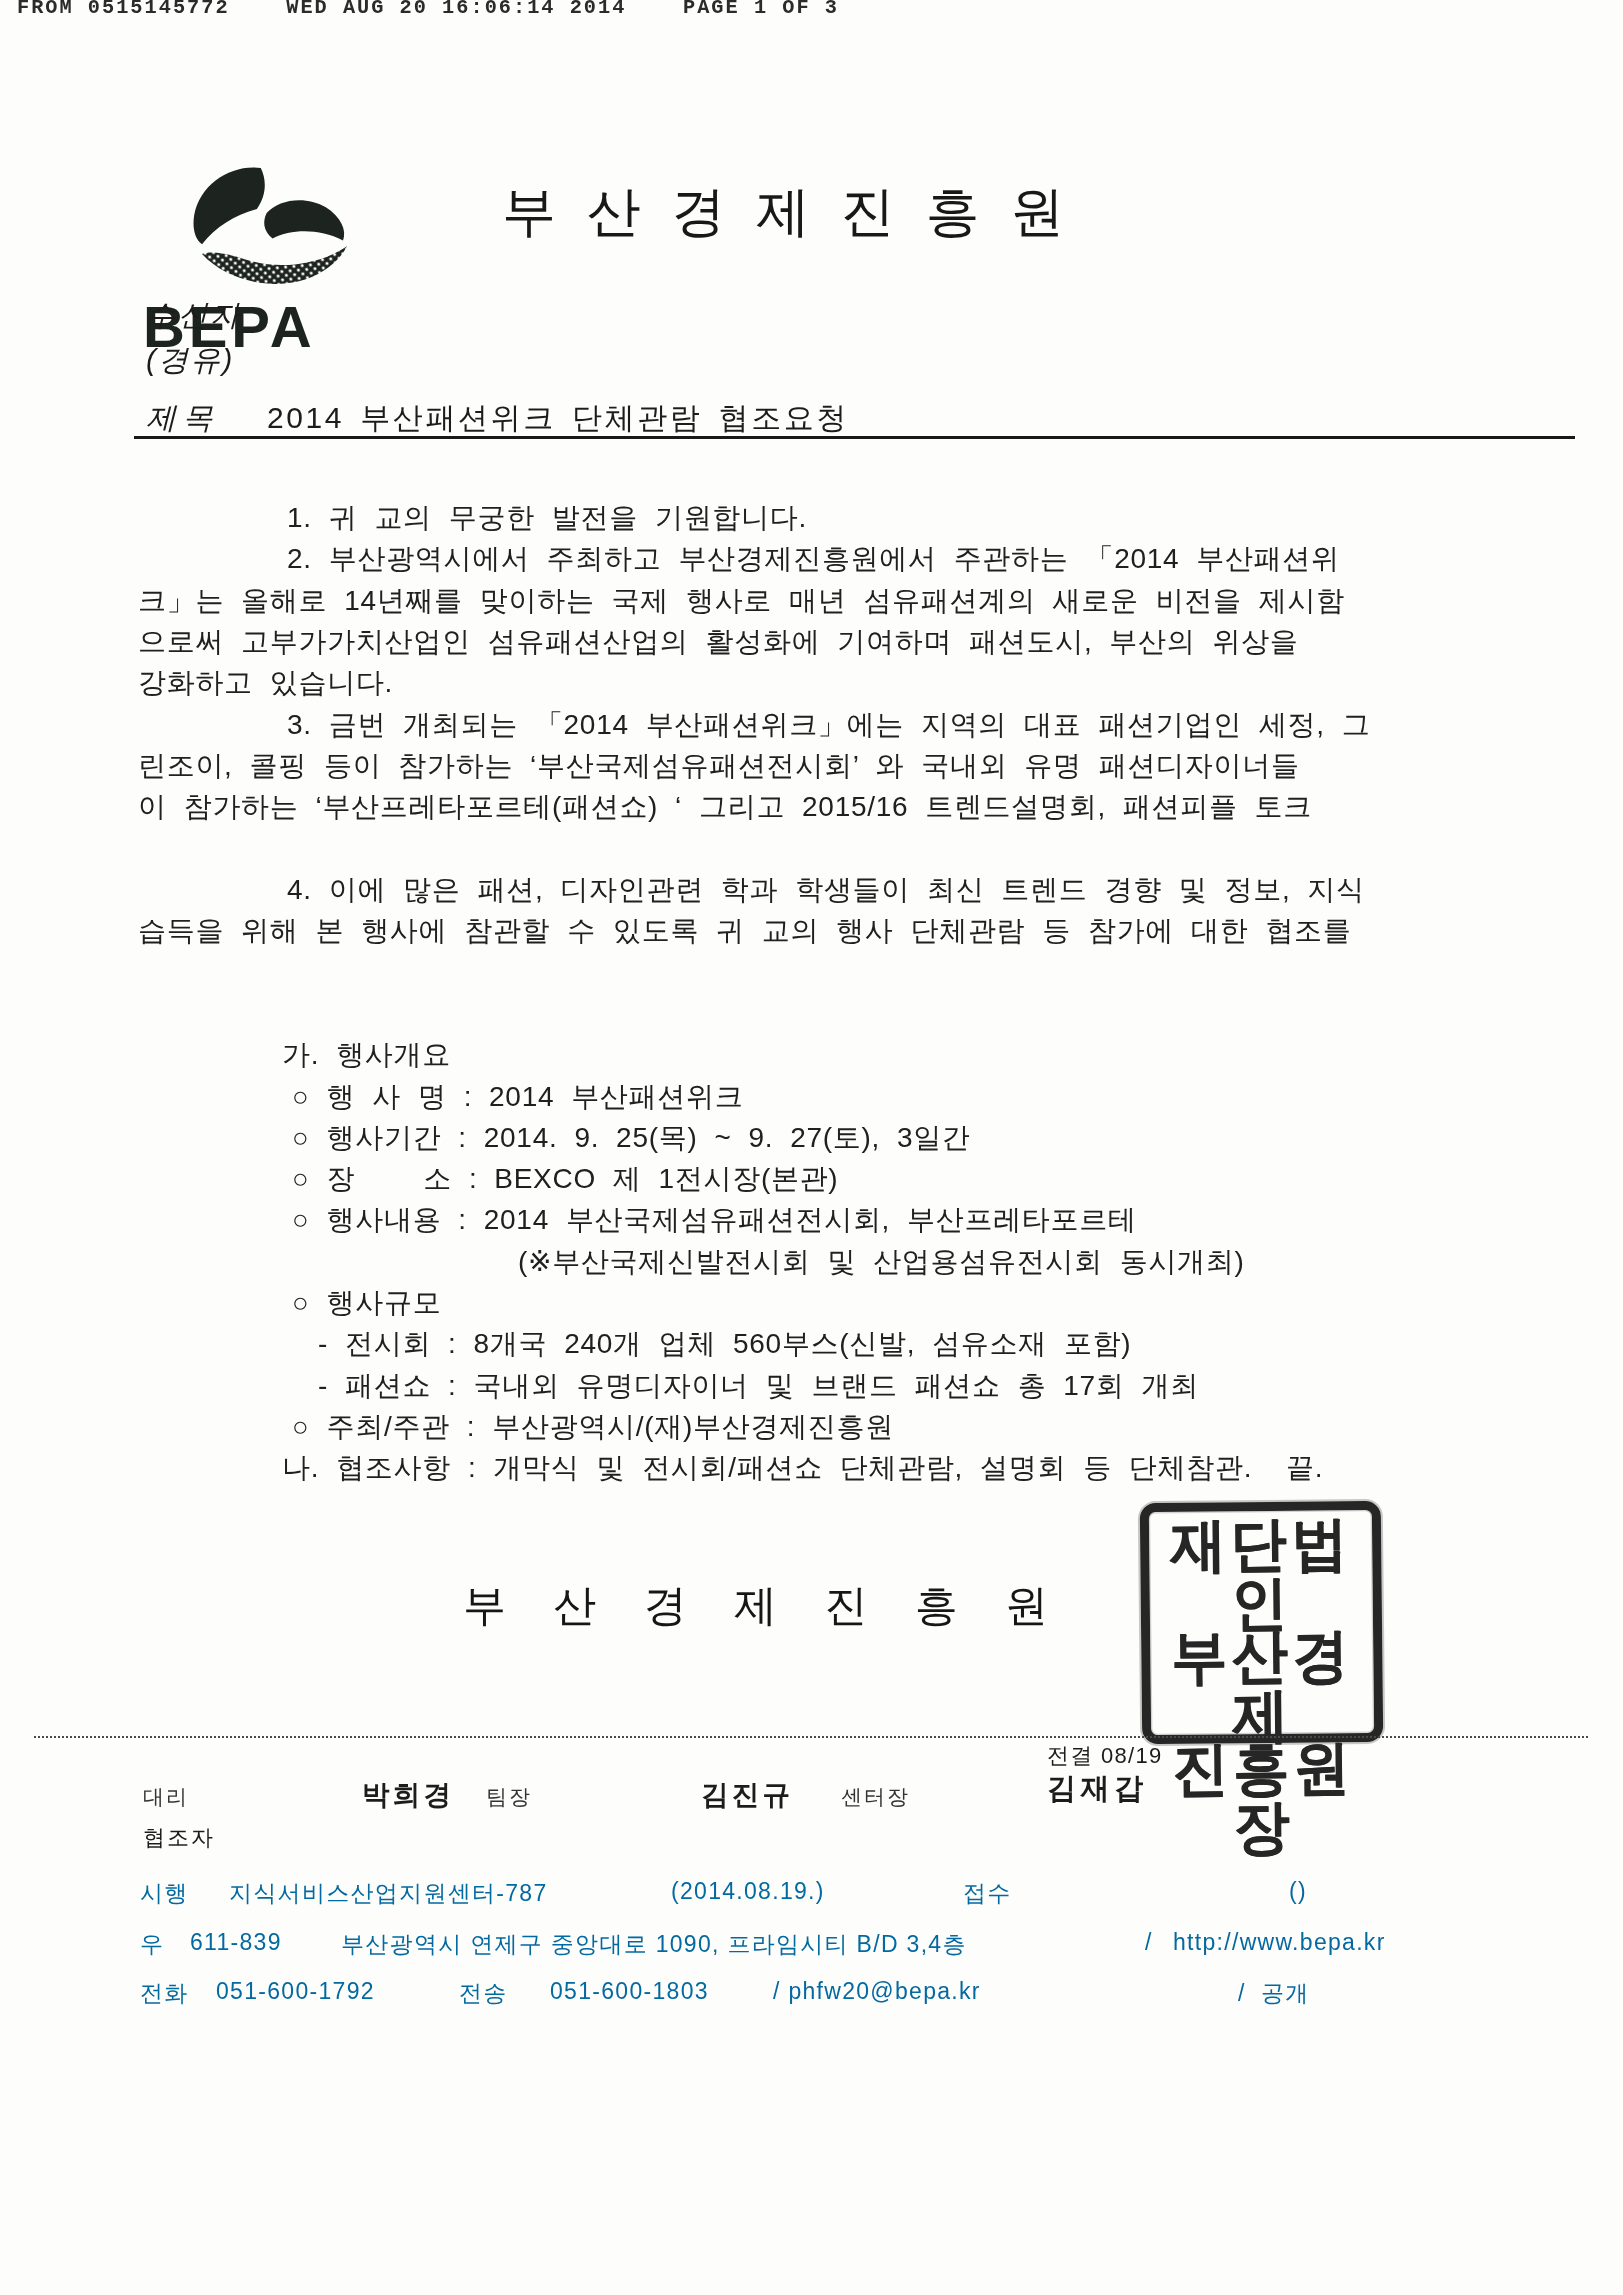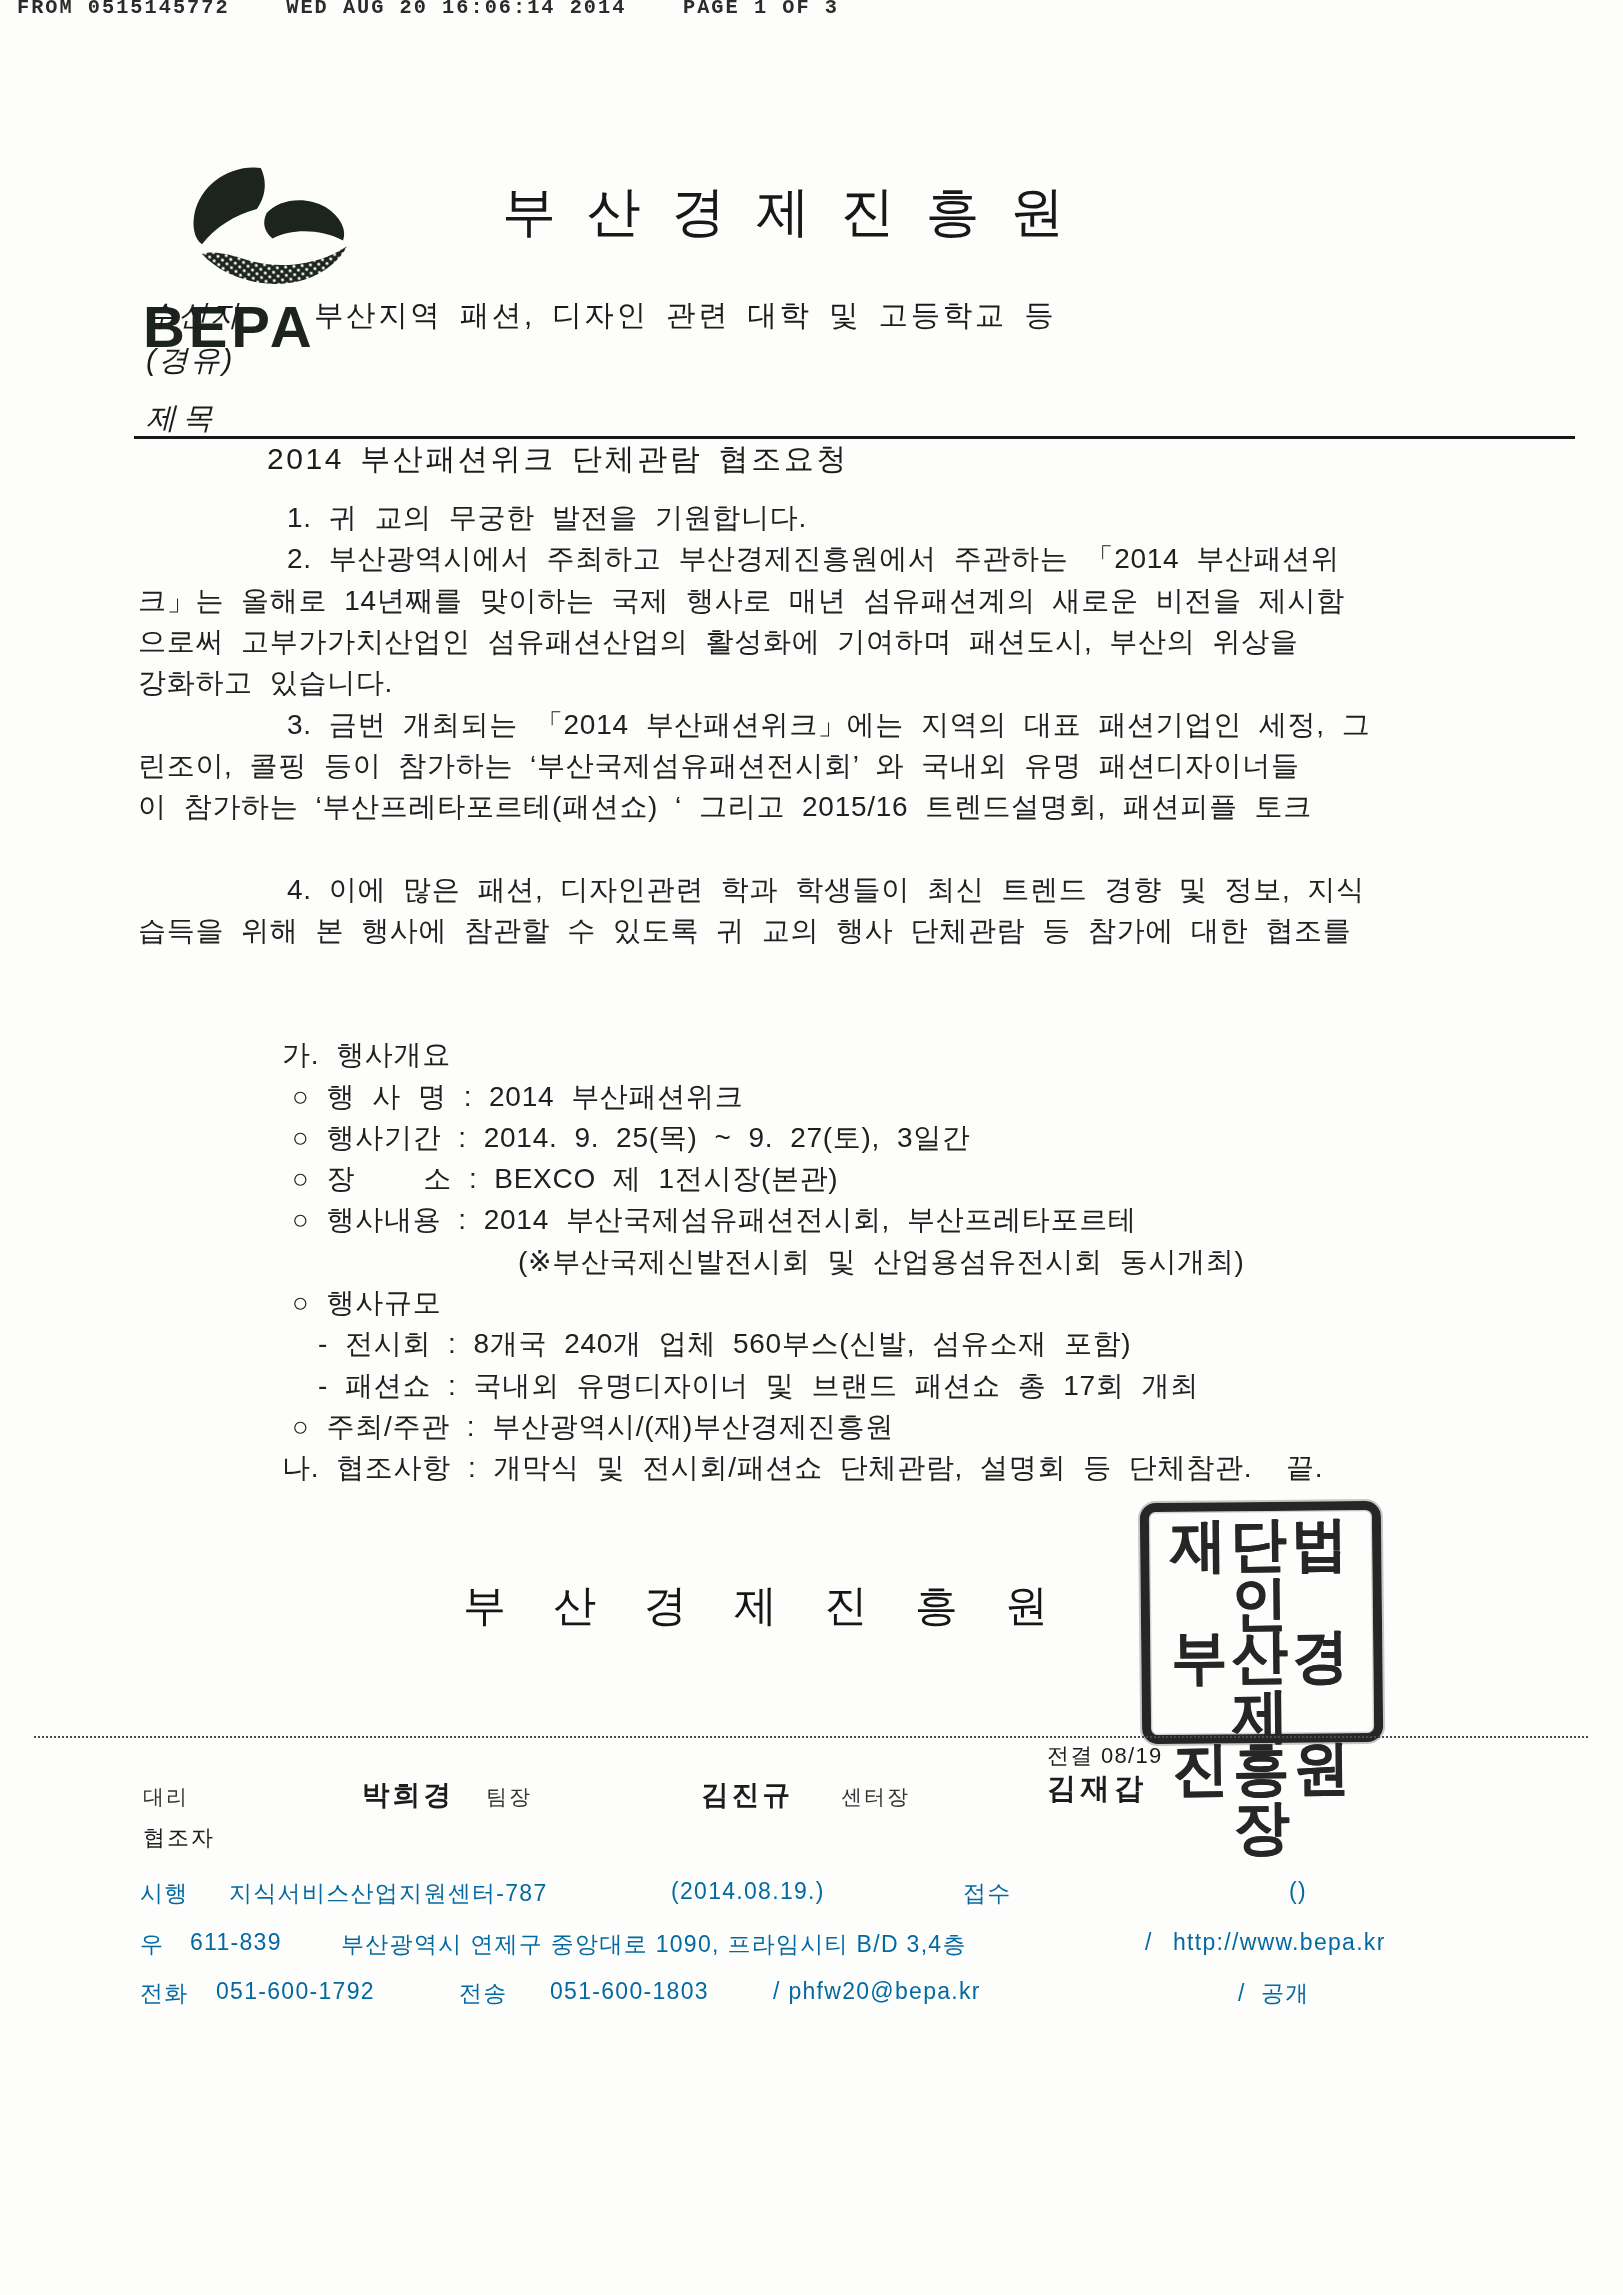--- a/index.html
+++ b/index.html
@@ -33,21 +33,21 @@
     top:176px;left:502px;
     font-size:54px;letter-spacing:5.9px;word-spacing:3.9px;color:#181818;
   }
 
   
   .label-col{left:146px;font-style:italic;}
   .recipient-row{top:296px;font-size:29.5px;letter-spacing:2.6px;}
   .recipient-value{left:314px;top:296px;font-size:29.5px;letter-spacing:2.6px;word-spacing:6.6px;}
   .via-row{top:341px;font-size:29.5px;letter-spacing:2.6px;}
   .subject-row{top:398px;font-size:30px;letter-spacing:6.6px;}
-  .subject-value{left:267px;top:398px;font-size:30px;letter-spacing:2.6px;word-spacing:5.2px;margin-top:41px;}
+  .subject-value{left:267px;top:398px;font-size:30px;letter-spacing:2.6px;word-spacing:5.2px;}
   .rule{top:436px;left:134px;width:1441px;height:3.3px;background:#191919;}
 
   
   .bline{
     left:138px;width:1422px;height:41px;
     font-size:28px;letter-spacing:0.7px;word-spacing:8.5px;color:#202020;
   }
   .ind-first{padding-left:149px;}
   .ev-head{padding-left:144px;}
   .ev-item{padding-left:154px;}
@@ -106,21 +106,20 @@
       <path d="M46,25 C52,18 66,16 76,22 C84,27 87,34 85,39 C73,33 59,33 49,38 C44,34 44,29 46,25 Z" fill="#1d241f"></path>
       <path d="M36,27 C30,31 24,36 21,42 C27,42 32,40 36,36 C36,33 36,30 36,27 Z" fill="#fdfdfb"></path>
       <path d="M13,46 C24,58 44,64 62,60 C74,57 83,50 87,42 C72,52 52,54 36,49 C27,46 18,44 13,46 Z" fill="url(#halftone)"></path>
     </svg>
   </div>
   <div class="abs logo-text">BEPA</div>
 
   <div class="abs agency-title">부 산 경 제 진 흥 원</div>
 
   <div class="abs label-col recipient-row">수신자</div>
-  <div class="abs recipient-value">부산지역 패션, 디자인 관련 대학 및 고등학교 등</div>
   <div class="abs label-col via-row">(경유)</div>
 
   <div class="abs label-col subject-row">제목</div>
   <div class="abs subject-value">2014 부산패션위크 단체관람 협조요청</div>
   <div class="abs rule"></div>
 
   <div class="abs bline ind-first" style="top:499px">1. 귀 교의 무궁한 발전을 기원합니다.</div>
   <div class="abs bline ind-first" style="top:540px">2. 부산광역시에서 주최하고 부산경제진흥원에서 주관하는 「2014 부산패션위</div>
   <div class="abs bline" style="top:582px">크」는 올해로 14년째를 맞이하는 국제 행사로 매년 섬유패션계의 새로운 비전을 제시함</div>
   <div class="abs bline" style="top:623px">으로써 고부가가치산업인 섬유패션산업의 활성화에 기여하며 패션도시, 부산의 위상을</div>

